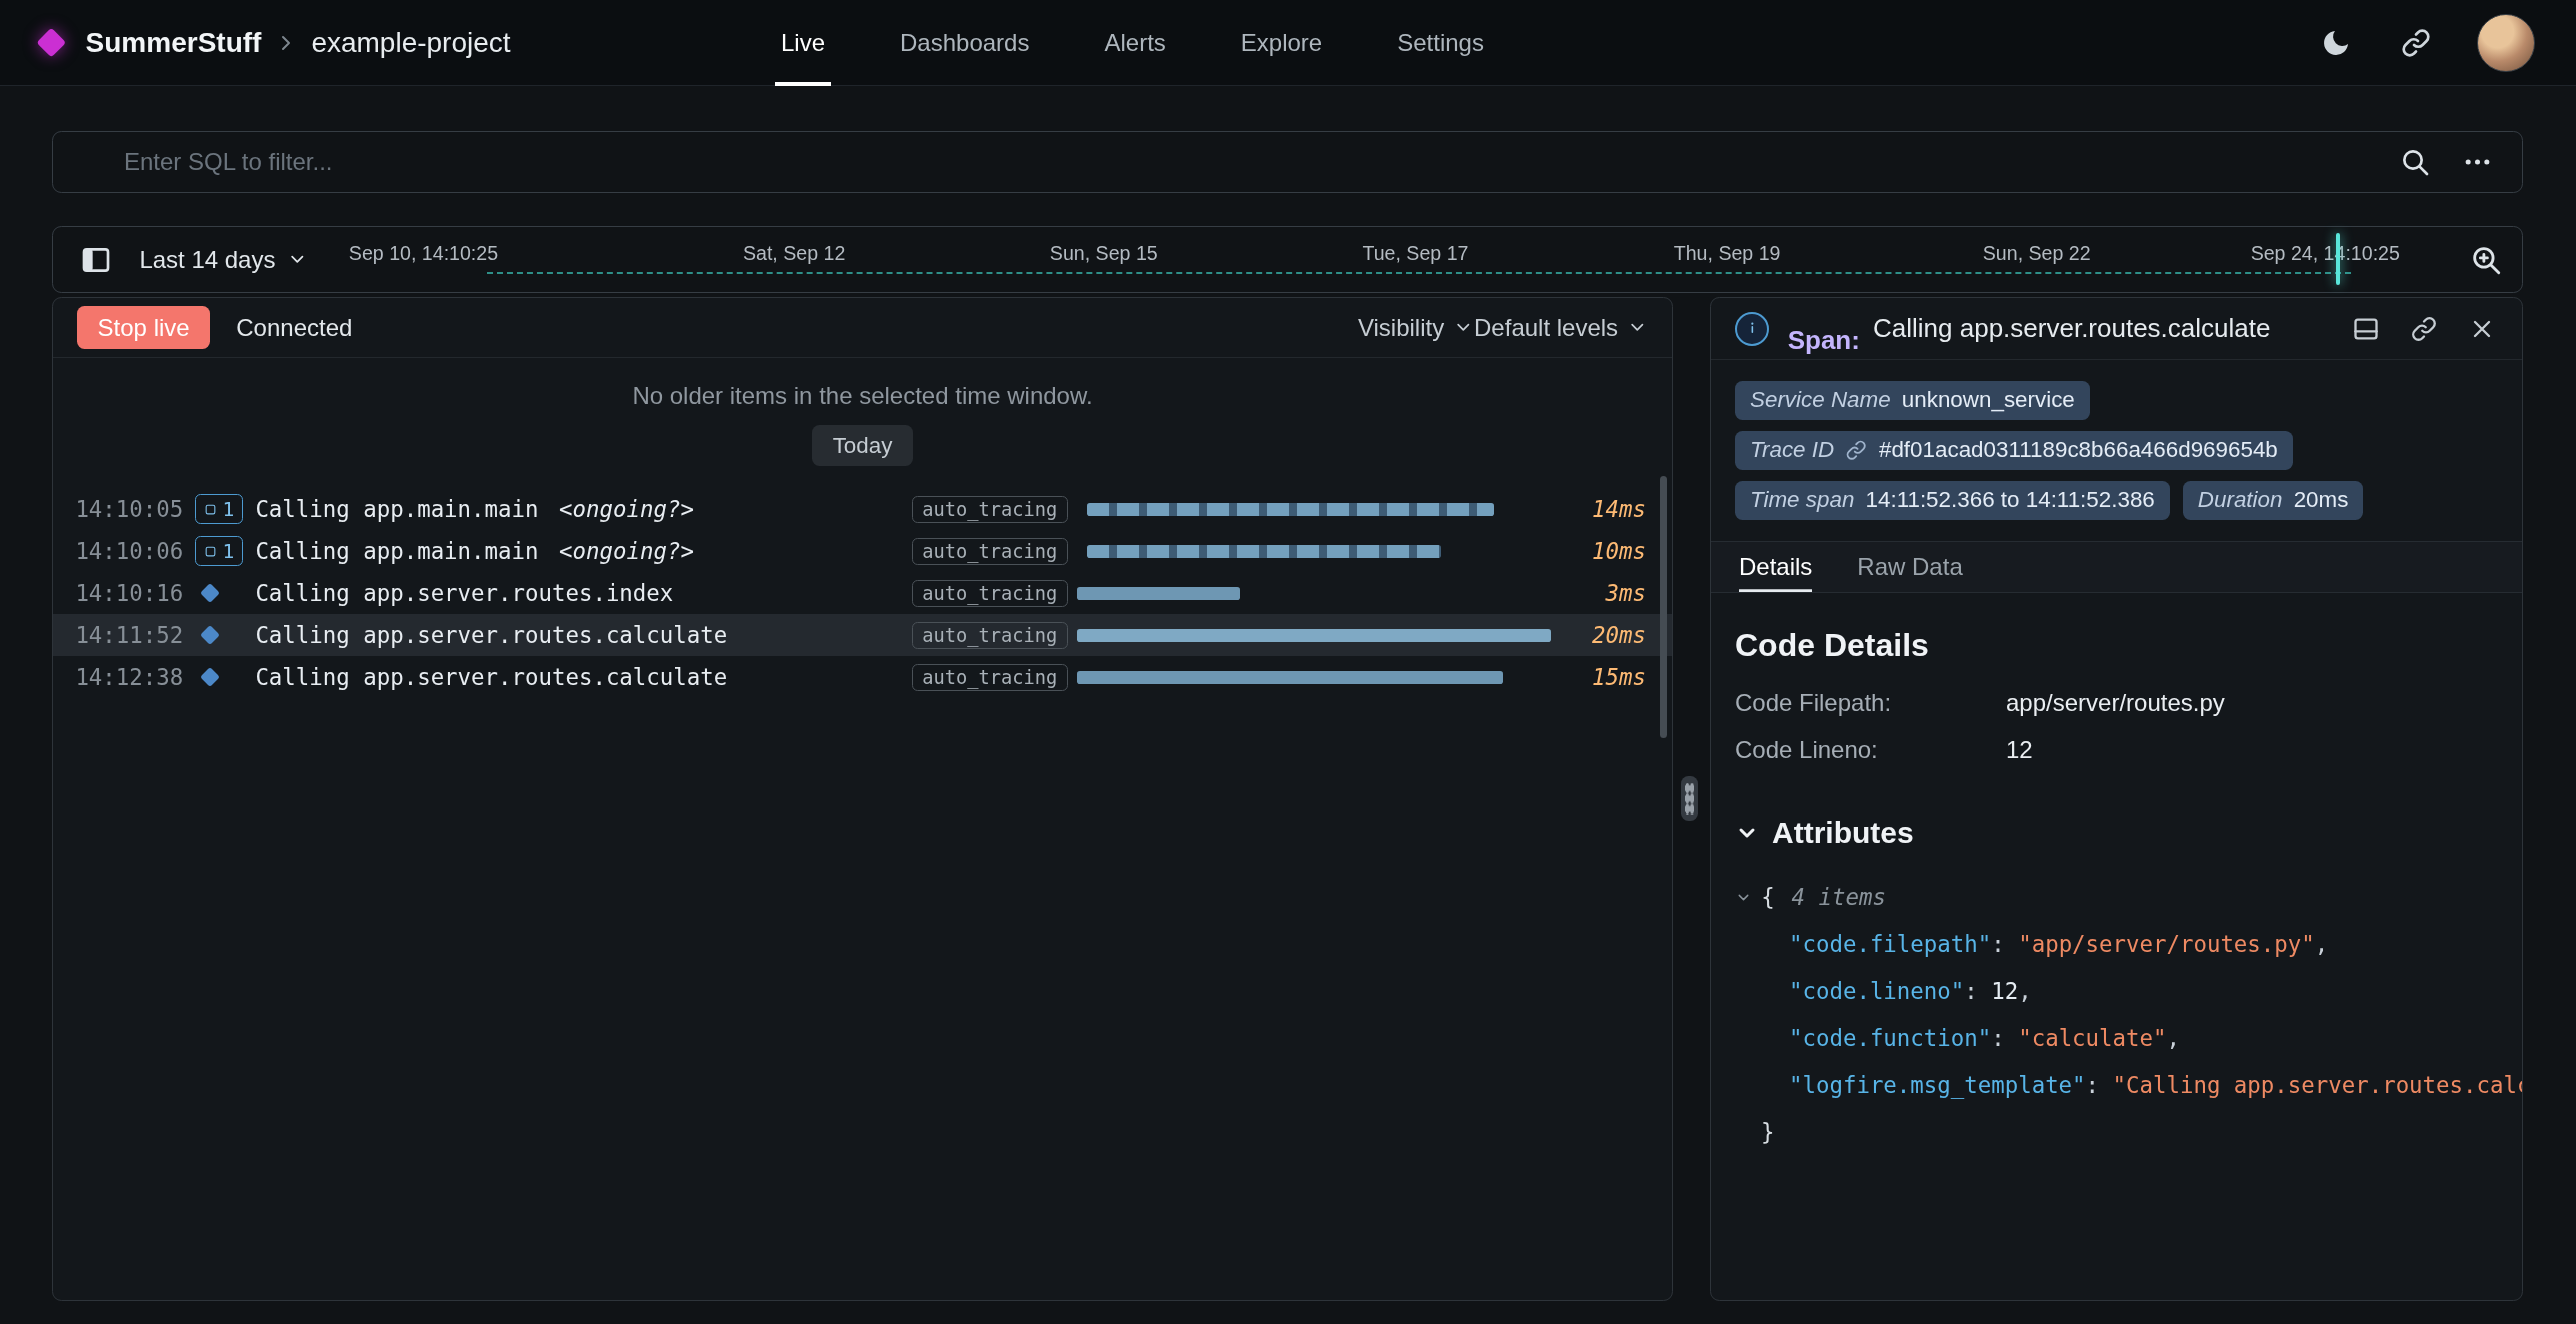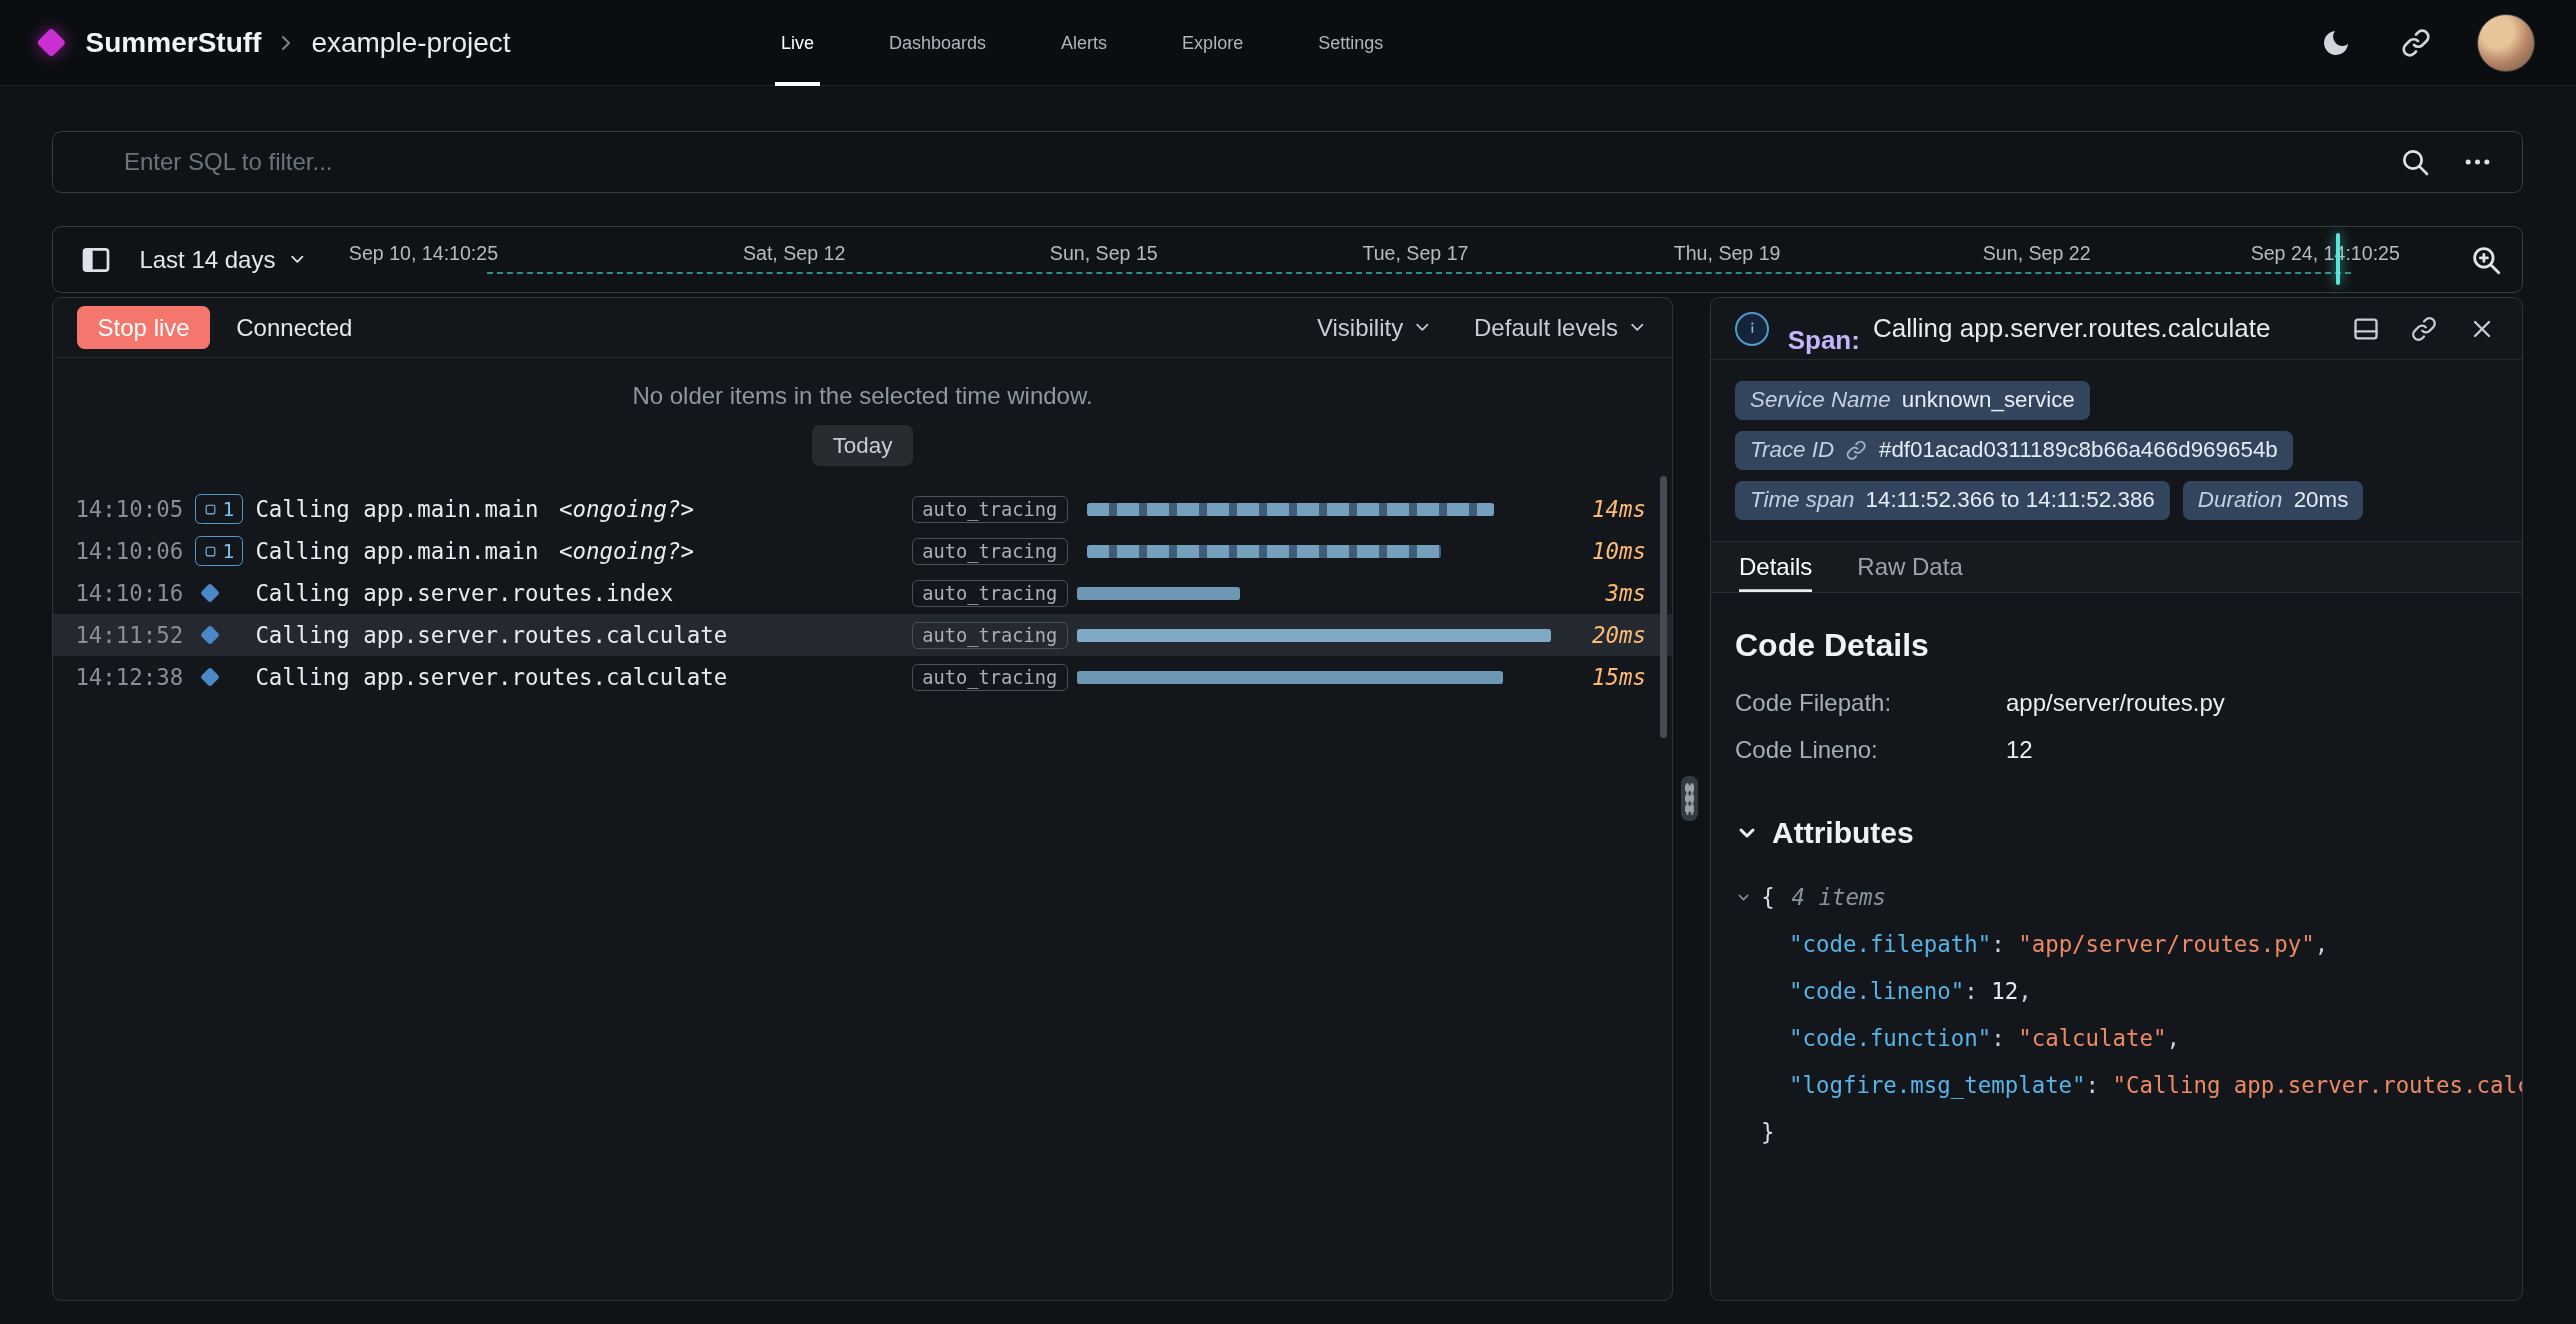--- a/index.html
+++ b/index.html
@@ -19,21 +19,21 @@
     background:#0b0e11; border-bottom:0.9px solid #1f242a;
     display:flex; align-items:center; padding:0 41px;
   }
   .logo-diamond { width:20.6px; height:20.6px; background:#cb2fd3; border-radius:3.7px;
     transform:rotate(45deg); box-shadow:0 0 15px rgba(203,47,211,.6); margin-right:24px; }
   .brand { font-size:28px; font-weight:600; color:#f2f5f7; }
   .crumb-sep { color:#7d868e; margin:0 13px; }
   .project { font-size:28px; font-weight:400; color:#e8ecef; }
   .nav-tabs { position:absolute; left:781px; top:0; height:86px; display:flex; gap:75px; }
   .nav-tab { display:flex; align-items:center; height:100%; position:relative;
-    font-size:18px; color:#aeb6bd; cursor:pointer; }
+    font-size:24px; color:#aeb6bd; cursor:pointer; }
   .nav-tab.active { color:#ffffff; }
   .nav-tab.active::after { content:""; position:absolute; left:-5.6px; right:-5.6px; bottom:0;
     height:3.7px; background:#ffffff; }
   .nav-right { margin-left:auto; display:flex; align-items:center; gap:43px; color:#cfd6dc; }
   .nav-icon-btn { width:37px; height:37px; display:flex; align-items:center; justify-content:center; cursor:pointer; }
   .avatar { width:58px; height:58px; border-radius:50%;
     background:radial-gradient(circle at 35% 30%, #e8c49a 0 30%, #b98a6a 55%, #6e4f3a 100%);
     border:1.9px solid #3a4046; }
 
   
@@ -71,21 +71,21 @@
     border:1.9px solid #2e343a; border-radius:9.3px; overflow:hidden; }
   #left-panel { left:52px; width:1621px; display:flex; flex-direction:column; }
   #right-panel { left:1710px; width:813px; }
 
   
   .lp-header { height:60px; flex:none; display:flex; align-items:center; gap:26px;
     padding:0 24px; border-bottom:1.9px solid #23282d; }
   .stop-btn { background:#f4766c; color:#ffffff; border:none; border-radius:7.5px;
     font-size:24px; padding:7.5px 20.6px; cursor:pointer; font-family:inherit; }
   .status { font-size:24px; color:#e3e8ec; }
-  .lp-controls { margin-left:auto; display:flex; gap:41px; }
+  .lp-controls { margin-left:auto; display:flex; }
   .dropdown { display:flex; align-items:center; gap:9.3px; font-size:24px;
     color:#c6cdd3; cursor:pointer; }
   .lp-empty { padding-top:24px; text-align:center; }
   .empty-msg { font-size:24px; color:#8f979f; }
   .today { display:inline-block; margin-top:15px; background:#272c31; border:none;
     border-radius:7.5px; padding:7.5px 20.6px; font-size:22.4px; color:#c6cdd3; cursor:pointer;
     font-family:inherit; }
   .rows { margin-top:22.4px; position:relative; }
   .row { display:grid; grid-template-columns:120px 60px 1fr 165px 479px 90px;
     align-items:center; height:42px; padding:0 26px 0 22.4px; cursor:pointer; }

